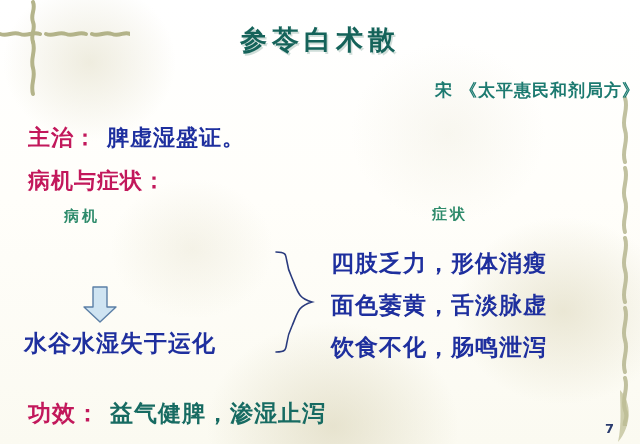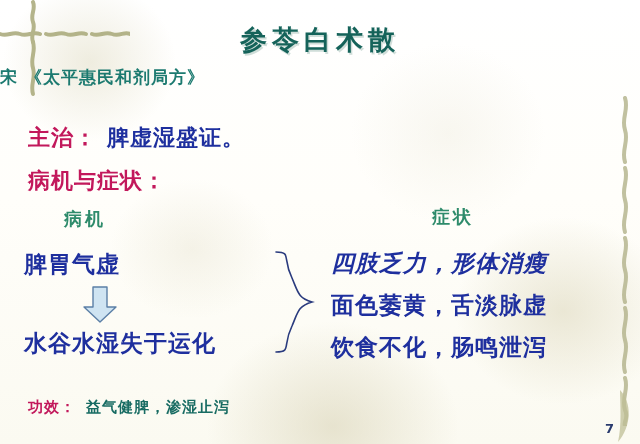--- a/index.html
+++ b/index.html
@@ -40,23 +40,23 @@
     text-align: center;
     font-size: 27px;
     font-weight: bold;
     letter-spacing: 5px;
     color: #15635a;
     text-shadow: 1.5px 1.5px 0 rgba(120,160,150,0.35);
   }
   .subtitle {
     position: absolute;
     left: 0;
-    top: 66px;
+    top: 79px;
     width: 640px;
-    text-align: left;
+    text-align: right;
     font-size: 17px;
     font-weight: bold;
     letter-spacing: 1px;
     color: #1c7a70;
   }
 
   
   .line {
     position: absolute;
     white-space: nowrap;
@@ -66,37 +66,37 @@
   }
   .lbl-magenta { color: #c2185b; }
   .txt-navy    { color: #1e2f9e; }
   .txt-teal    { color: #176b62; }
 
   #row-zhuzhi   { left: 28px; top: 123px; }
   #row-bingji   { left: 28px; top: 166px; }
 
   .col-head {
     position: absolute;
-    font-size: 18px;
+    font-size: 15px;
     font-weight: bold;
     letter-spacing: 3px;
     color: #2e8b6b;
     white-space: nowrap;
   }
   #head-left  { left: 64px;  top: 207px; }
   #head-right { left: 432px; top: 205px; }
 
   #left-1 { left: 24px; top: 249px; font-size: 23px; }
   #left-2 { left: 24px; top: 328px; font-size: 23px; }
 
-  #right-1 { left: 331px; top: 248px; font-size: 23px; font-style: italic; }
+  #right-1 { left: 331px; top: 248px; font-size: 23px; }
   #right-2 { left: 331px; top: 290px; font-size: 23px; }
   #right-3 { left: 331px; top: 332px; font-size: 23px; text-align: center; }
 
-  #row-gongxiao { left: 28px; top: 398px; font-size: 15px; }
+  #row-gongxiao { left: 28px; top: 398px; font-size: 23px; }
 
   .inline-val { margin-left: 10px; text-align: right; }
 
   
   .down-arrow {
     position: absolute;
     left: 78px;
     top: 285px;
   }
 
@@ -159,21 +159,20 @@
   <div class="line" id="row-zhuzhi">
     <span class="lbl-magenta">主治：</span><span class="txt-navy inline-val">脾虚湿盛证。</span>
   </div>
 
   <div class="line lbl-magenta" id="row-bingji">病机与症状：</div>
 
   <div class="col-head" id="head-left">病机</div>
 
   <div class="col-head" id="head-right">症状</div>
 
-  <div class="line txt-navy" id="left-1">脾胃气虚</div>
 
   <div class="down-arrow">
     <svg width="46" height="40" viewBox="0 0 46 40">
       <path d="M15 2 L29 2 L29 22 L38 22 L22 37 L6 22 L15 22 Z" fill="#cfe4f2" stroke="#5b7fa6" stroke-width="1.4" stroke-linejoin="round"></path>
     </svg>
   </div>
 
   <div class="line txt-navy" id="left-2">水谷水湿失于运化</div>
 
   <div class="brace">

